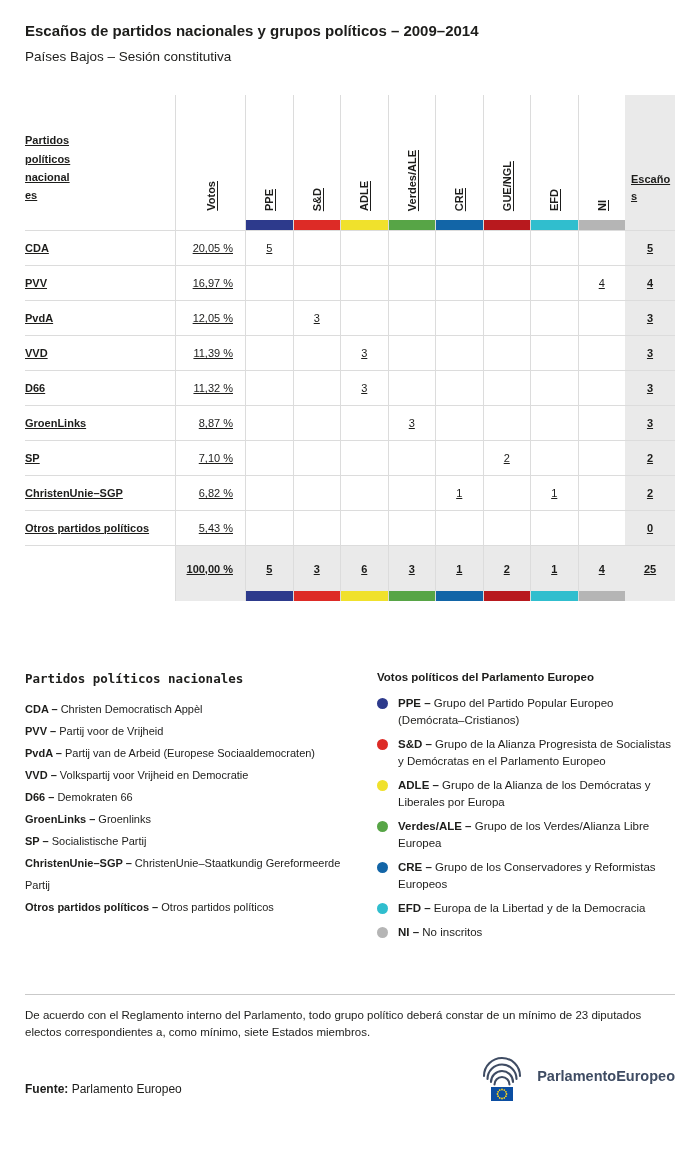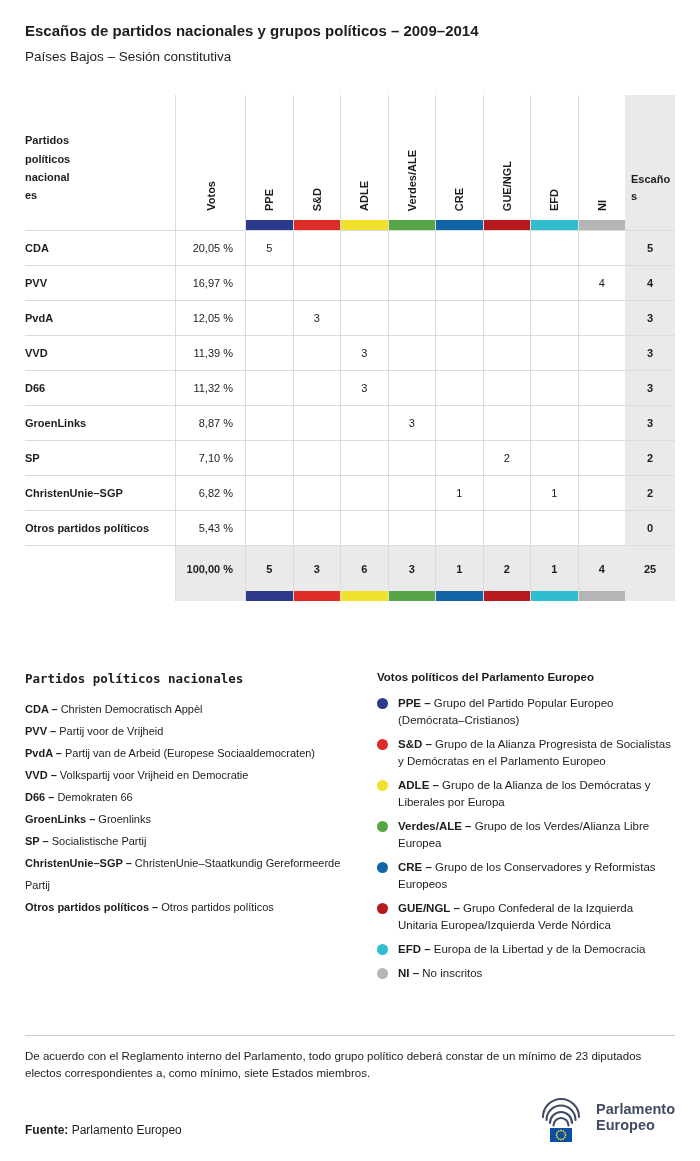--- a/index.html
+++ b/index.html
@@ -3,21 +3,21 @@
 <meta charset="utf-8">
 <style>
   html,body{margin:0;padding:0;background:#fff;}
   body{width:700px;height:1161px;overflow:hidden;font-family:"Liberation Sans",sans-serif;color:#1d1d1b;}
   .page{box-sizing:border-box;width:700px;height:1161px;padding:22px 25px 0 25px;}
 
   .title{font-size:15px;font-weight:700;margin:0 0 10px 0;}
   .subtitle{font-size:13.5px;font-weight:400;margin:0 0 31px 0;}
 
   
-  .ptable{display:grid;grid-template-columns:150px 70px repeat(8,47.5px) 50px;font-size:11px;}
+  .ptable{display:grid;grid-template-columns:150px 70px repeat(8,47.5px) 50px;font-size:11px;text-decoration:underline;}
   .tr{display:contents;}
   .vl{border-left:1px solid #dcdcdc;}
   .th{height:125px;display:flex;align-items:flex-end;box-sizing:border-box;}
   .th-party{font-weight:700;white-space:pre-line;line-height:1.65;padding-bottom:16px;}
   .th-vert{justify-content:center;padding-bottom:9px;}
   .vert{writing-mode:vertical-rl;transform:rotate(180deg);font-weight:700;white-space:nowrap;font-size:11px;}
   .th-esc{background:#eaeaea;font-weight:700;white-space:pre-line;line-height:1.5;padding:0 0 16px 6px;}
   .bar{height:10px;}
   .grayc{background:#eaeaea;}
   .td{height:35px;display:flex;align-items:center;border-top:1px solid #dcdcdc;box-sizing:border-box;}
@@ -40,21 +40,21 @@
   .dot{flex:0 0 11px;width:11px;height:11px;border-radius:50%;margin:3px 10px 0 0;}
   .gtxt b{font-weight:700;}
 
   
   .rule{border:none;border-top:1px solid #c9c9c9;margin:46px 0 12px 0;}
   .note{font-size:11.5px;line-height:1.45;margin:0 0 10px 0;}
   .foot-row{display:flex;justify-content:space-between;align-items:flex-end;}
   .source{font-size:12px;margin:0 0 10px 0;}
   .source b{font-weight:700;}
   .logo{display:flex;align-items:center;gap:9px;padding-bottom:4px;}
-  .logo-text{display:flex;flex-direction:column;font-weight:700;font-size:14.5px;line-height:16px;color:#3f4c63;}
+  .logo-text{display:flex;flex-direction:row;font-weight:700;font-size:14.5px;line-height:16px;color:#3f4c63;}
 </style>
 </head>
 <body>
 
 <div class="page">
 
   <h1 class="title">Escaños de partidos nacionales y grupos políticos – 2009–2014</h1>
   <h2 class="subtitle">Países Bajos – Sesión constitutiva</h2>
 
   <div class="ptable">
@@ -294,24 +294,20 @@
           <span class="dot" style="background: rgb(240, 225, 44);"></span>
           <div class="gtxt"><b>ADLE –</b> <span>Grupo de la Alianza de los Demócratas y Liberales por Europa</span></div>
         </div>
       <div class="gitem">
           <span class="dot" style="background: rgb(87, 165, 70);"></span>
           <div class="gtxt"><b>Verdes/ALE –</b> <span>Grupo de los Verdes/Alianza Libre Europea</span></div>
         </div>
       <div class="gitem">
           <span class="dot" style="background: rgb(18, 101, 167);"></span>
           <div class="gtxt"><b>CRE –</b> <span>Grupo de los Conservadores y Reformistas Europeos</span></div>
-        </div>
-      <div class="gitem">
-          <span class="dot" style="background: rgb(184, 25, 30);"></span>
-          <div class="gtxt"><b>GUE/NGL –</b> <span>Grupo Confederal de la Izquierda Unitaria Europea/Izquierda Verde Nórdica</span></div>
         </div>
       <div class="gitem">
           <span class="dot" style="background: rgb(48, 190, 206);"></span>
           <div class="gtxt"><b>EFD –</b> <span>Europa de la Libertad y de la Democracia</span></div>
         </div>
       <div class="gitem">
           <span class="dot" style="background: rgb(181, 181, 181);"></span>
           <div class="gtxt"><b>NI –</b> <span>No inscritos</span></div>
         </div>
     </div>

